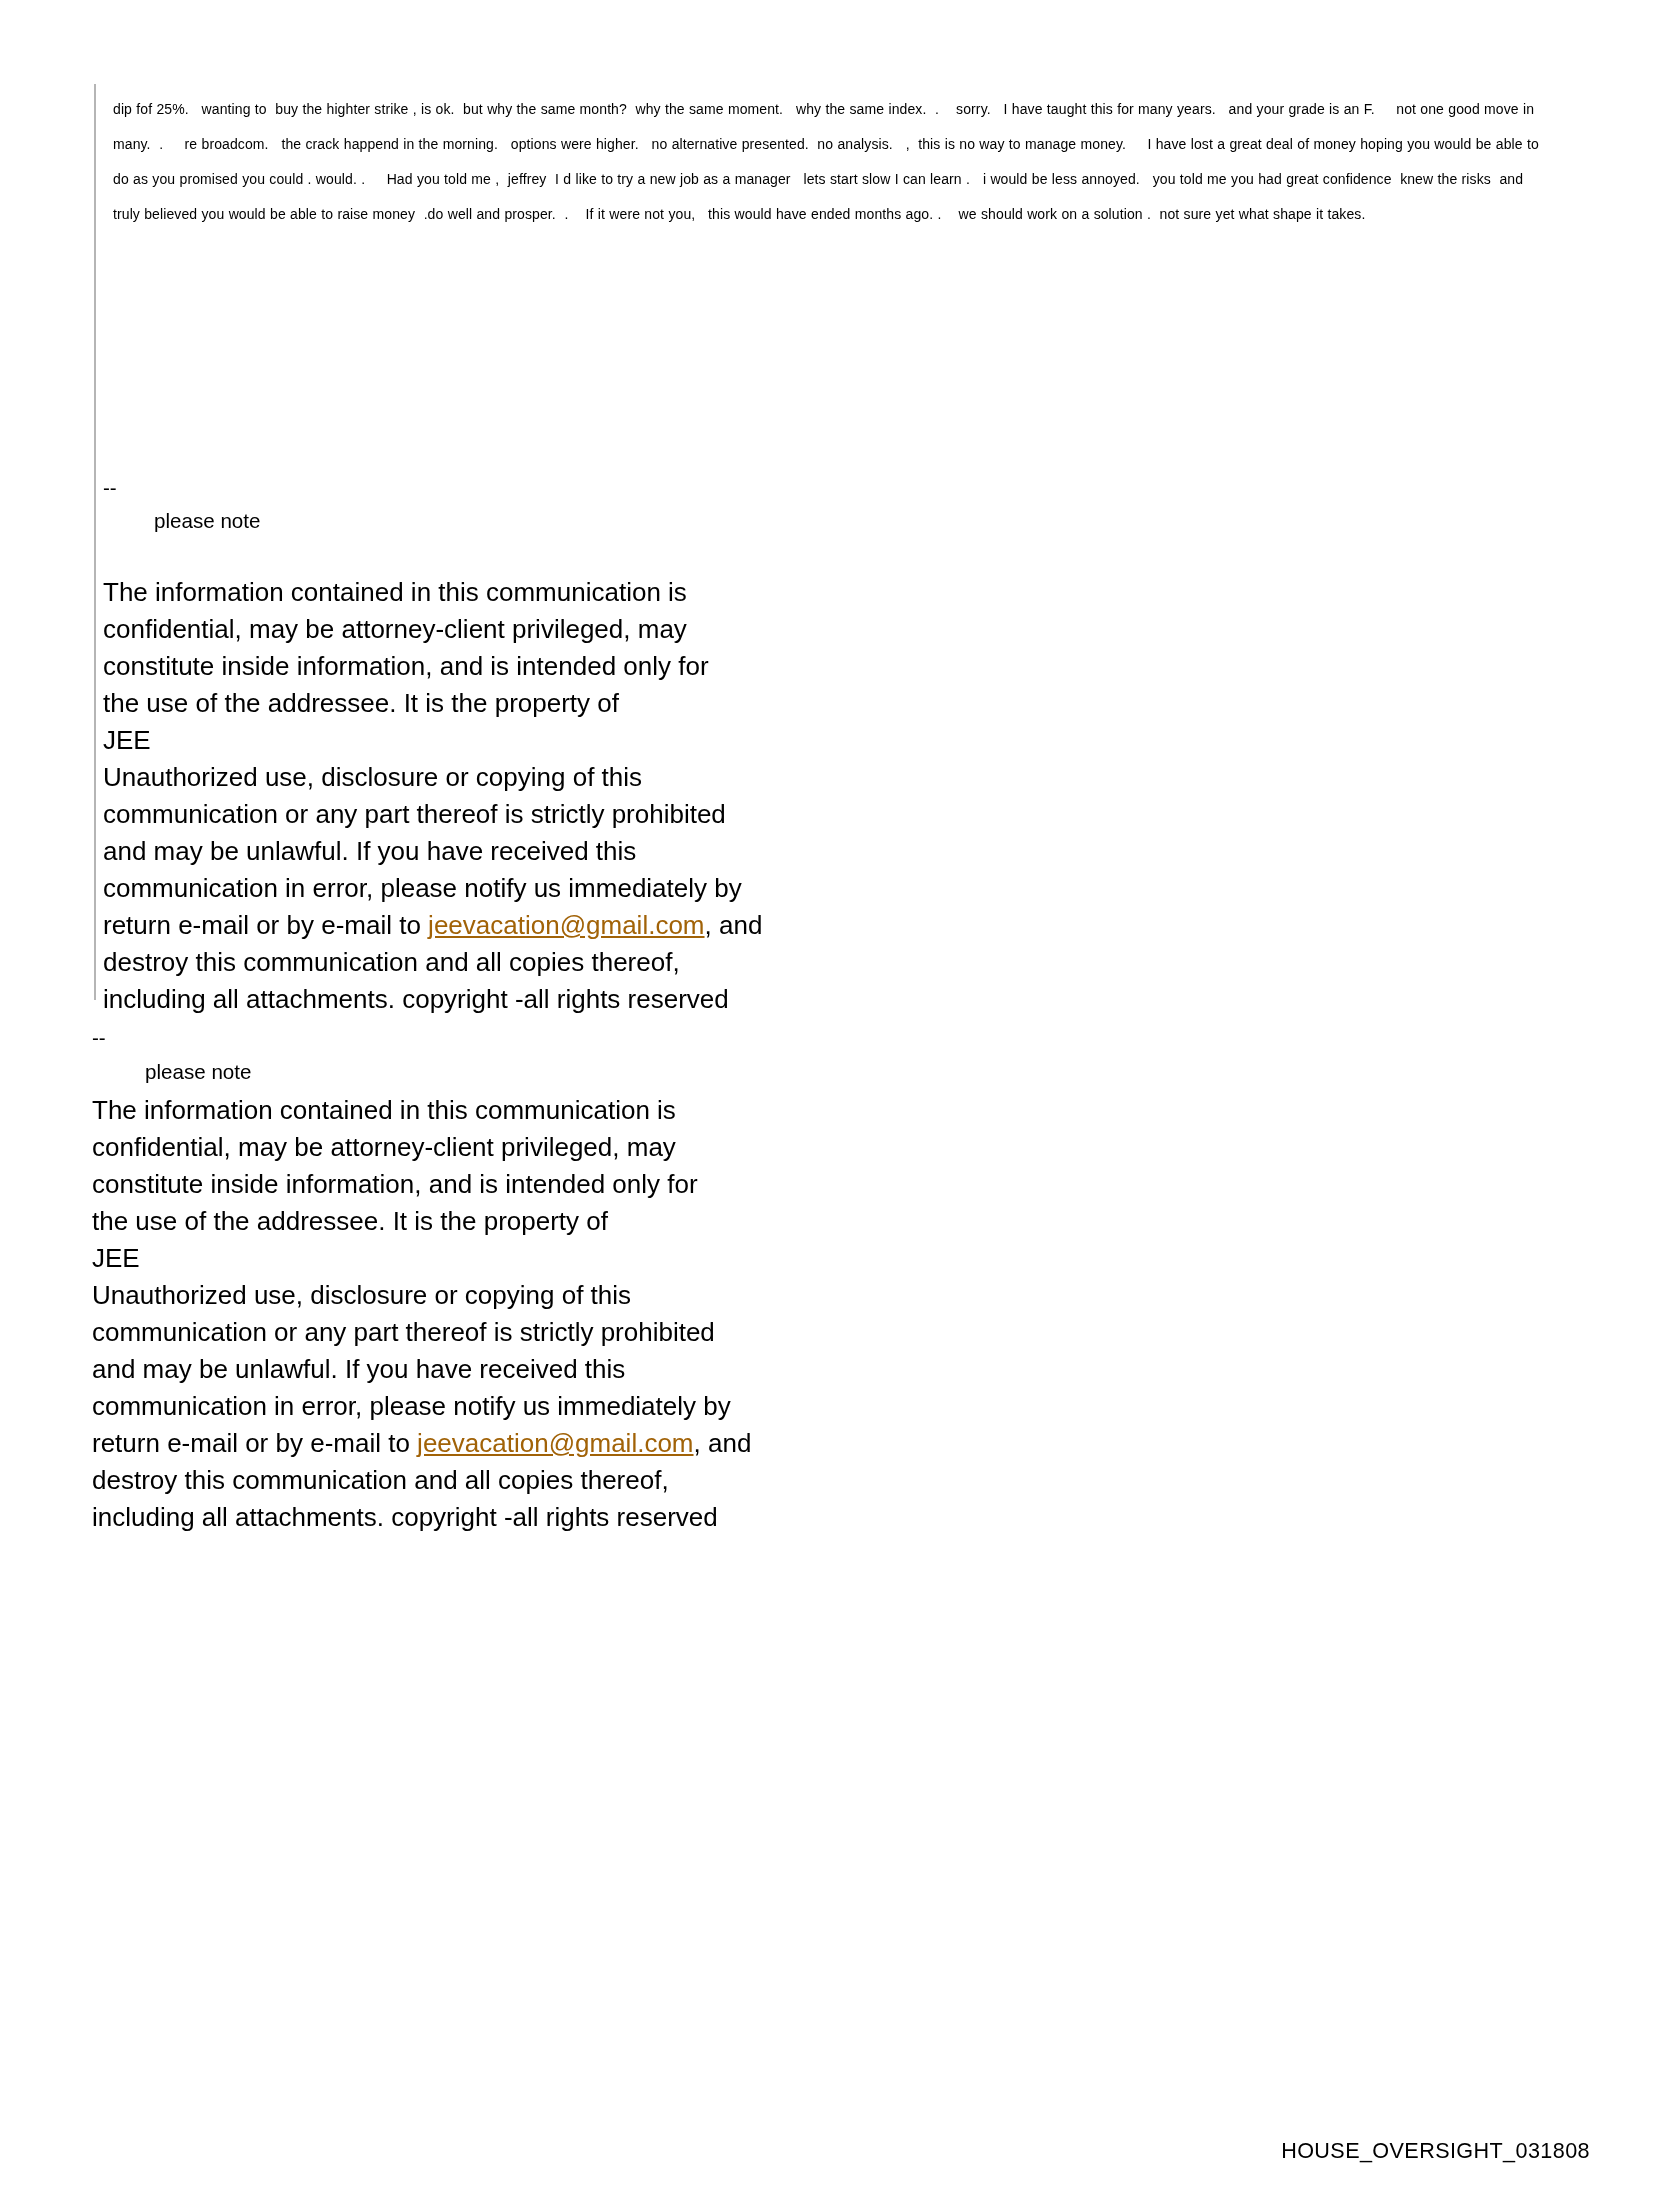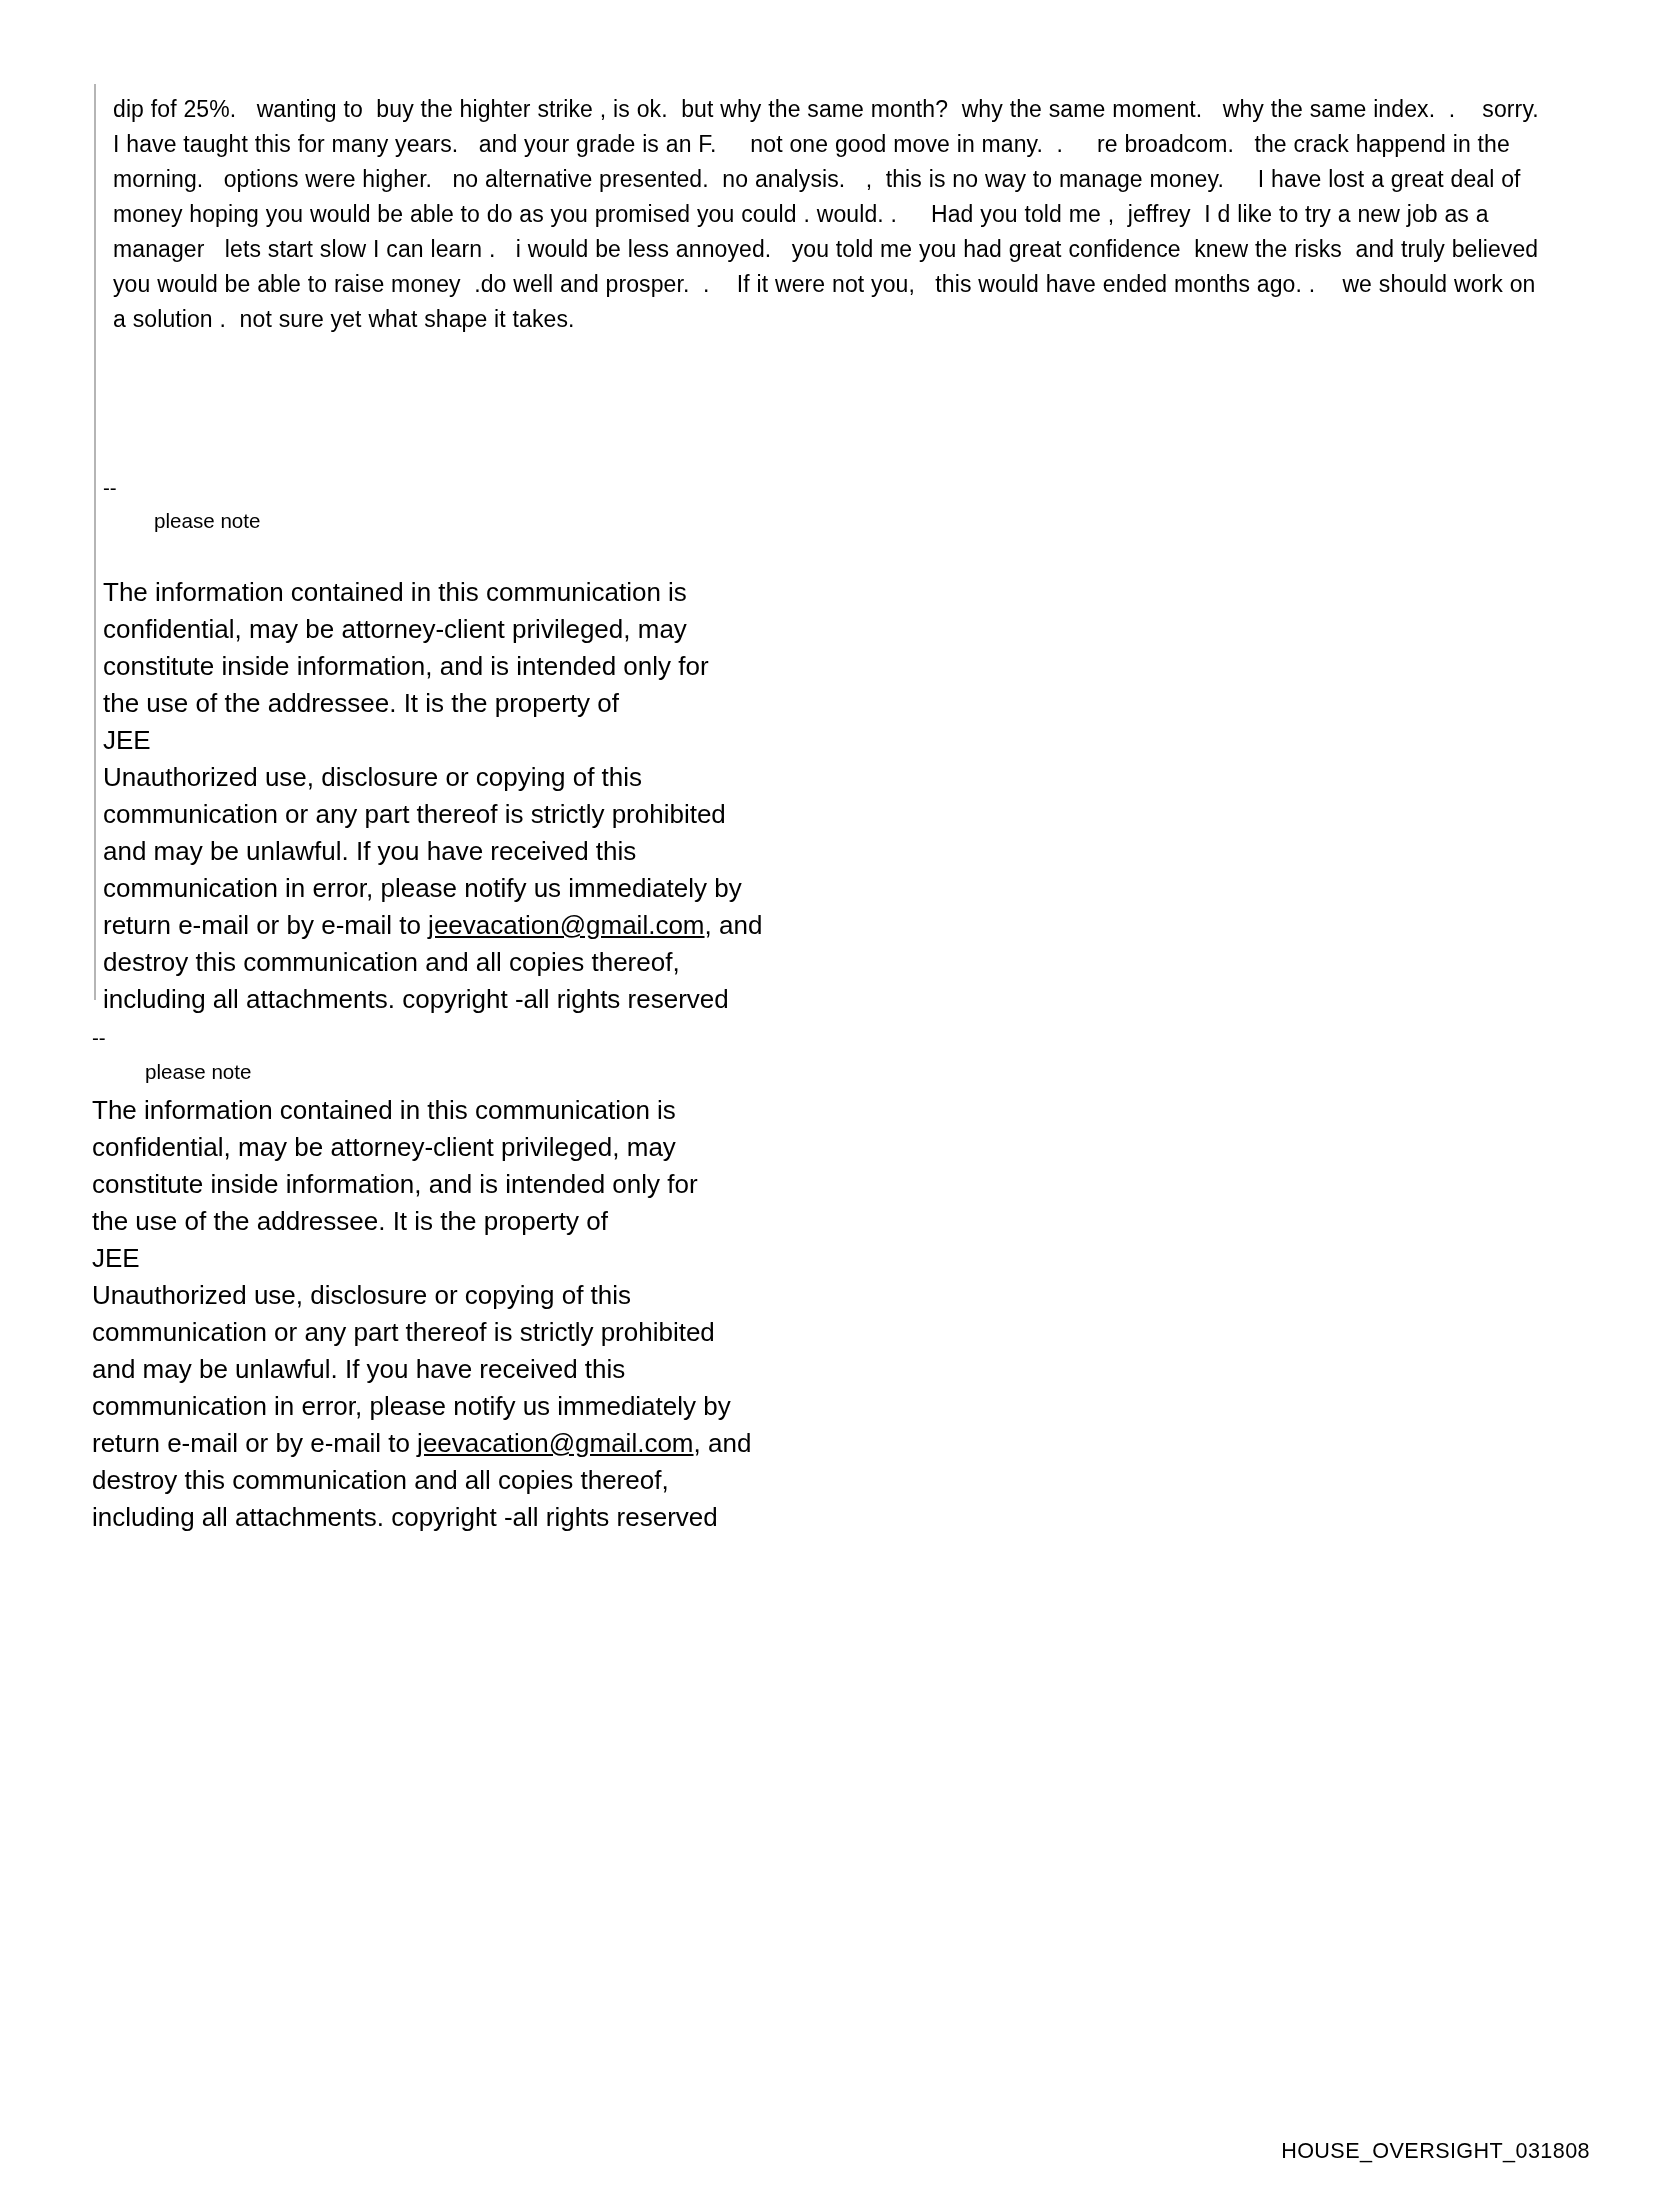--- a/index.html
+++ b/index.html
@@ -33,21 +33,21 @@
     width: 2px;
     height: 916px;
     background: #b5b5b5;
   }
 
   .body-block {
     position: absolute;
     left: 113px;
     top: 92px;
     width: 1440px;
-    font-size: 23px;
+    font-size: 14px;
     line-height: 35px;
     letter-spacing: 0.1px;
     white-space: pre-wrap;
     word-spacing: 0.3px;
   }
 
   .sig-dashes {
     position: absolute;
     left: 103px;
     font-size: 20.6px;
@@ -61,21 +61,21 @@
   }
 
   .sig-block {
     position: absolute;
     font-size: 26px;
     line-height: 37px;
     white-space: pre-wrap;
   }
 
   .maillink {
-    color: #000000;
+    color: #a16207;
     text-decoration: underline;
   }
 
   
   #sig1-dashes { left: 103px; top: 470px; }
   #sig1-note   { left: 154px; top: 503px; }
   #sig1-body   { left: 103px; top: 574px; width: 916px; }
 
   
   #sig2-dashes { left: 92px; top: 1020px; }

